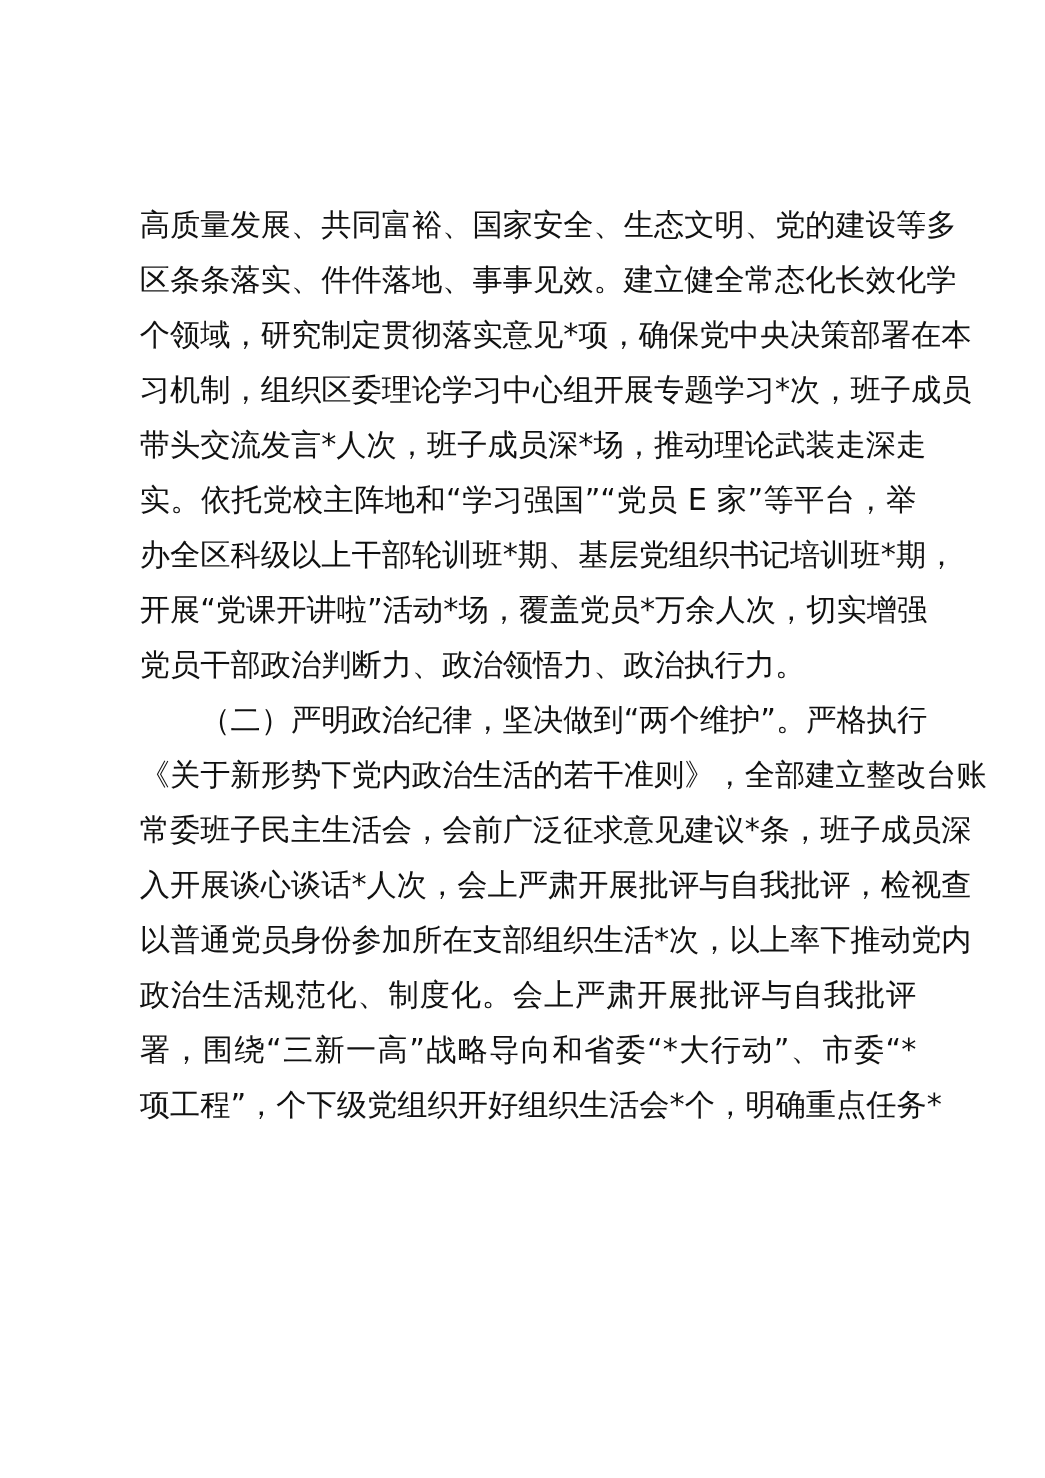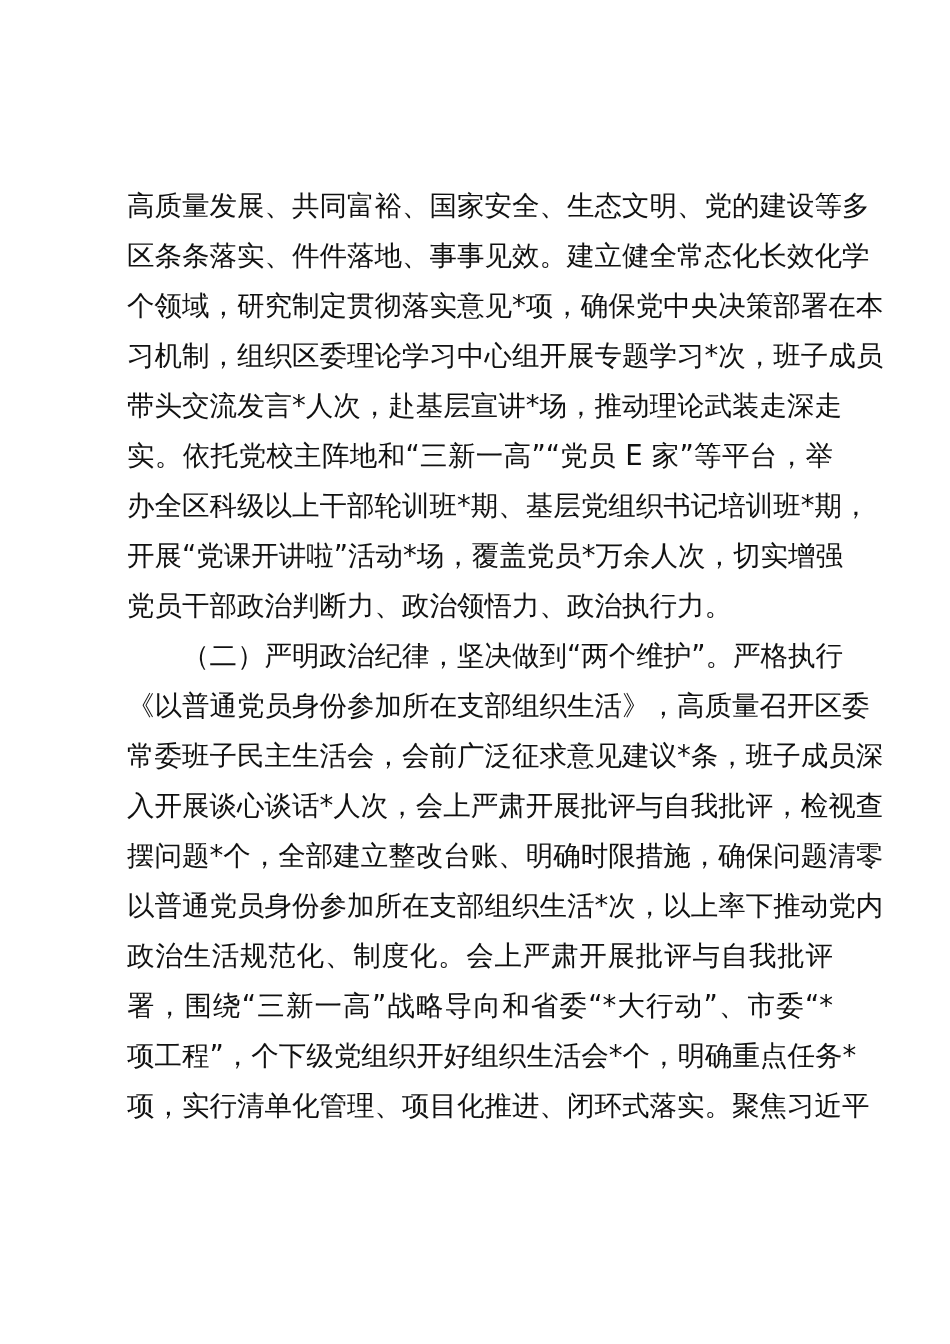--- a/index.html
+++ b/index.html
@@ -45,29 +45,27 @@
   </style>
 </head>
 <body>
 
 <div class="page">
   <div class="body-text">
     <div class="line">高质量发展、共同富裕、国家安全、生态文明、党的建设等多</div>
     <div class="line">区条条落实、件件落地、事事见效。建立健全常态化长效化学</div>
     <div class="line">个领域，研究制定贯彻落实意见*项，确保党中央决策部署在本</div>
     <div class="line">习机制，组织区委理论学习中心组开展专题学习*次，班子成员</div>
-    <div class="line">带头交流发言*人次，赴基层宣讲*场，推动理论武装走深走</div>
-    <div class="line">实。依托党校主阵地和“三新一高”“党员 E 家”等平台，举</div>
+    <div class="line">带头交流发言*人次，班子成员深*场，推动理论武装走深走</div>
+    <div class="line">实。依托党校主阵地和“学习强国”“党员 E 家”等平台，举</div>
     <div class="line">办全区科级以上干部轮训班*期、基层党组织书记培训班*期，</div>
     <div class="line">开展“党课开讲啦”活动*场，覆盖党员*万余人次，切实增强</div>
     <div class="line last">党员干部政治判断力、政治领悟力、政治执行力。</div>
     <div class="line">　　（二）严明政治纪律，坚决做到“两个维护”。严格执行</div>
-    <div class="line">《以普通党员身份参加所在支部组织生活》，高质量召开区委</div>
+    <div class="line">《关于新形势下党内政治生活的若干准则》，全部建立整改台账</div>
     <div class="line">常委班子民主生活会，会前广泛征求意见建议*条，班子成员深</div>
     <div class="line">入开展谈心谈话*人次，会上严肃开展批评与自我批评，检视查</div>
-    <div class="line">摆问题*个，全部建立整改台账、明确时限措施，确保问题清零</div>
     <div class="line">以普通党员身份参加所在支部组织生活*次，以上率下推动党内</div>
     <div class="line">政治生活规范化、制度化。会上严肃开展批评与自我批评</div>
     <div class="line">署，围绕“三新一高”战略导向和省委“*大行动”、市委“*</div>
     <div class="line">项工程”，个下级党组织开好组织生活会*个，明确重点任务*</div>
-    <div class="line">项，实行清单化管理、项目化推进、闭环式落实。聚焦习近平</div>
   </div>
 </div>
 
 </body></html>

